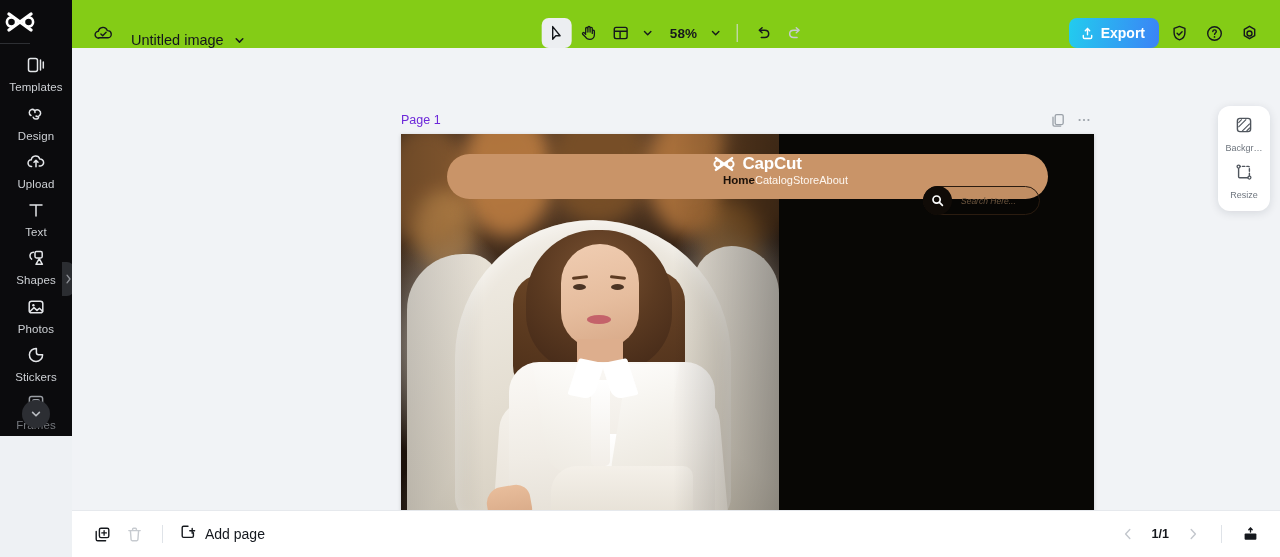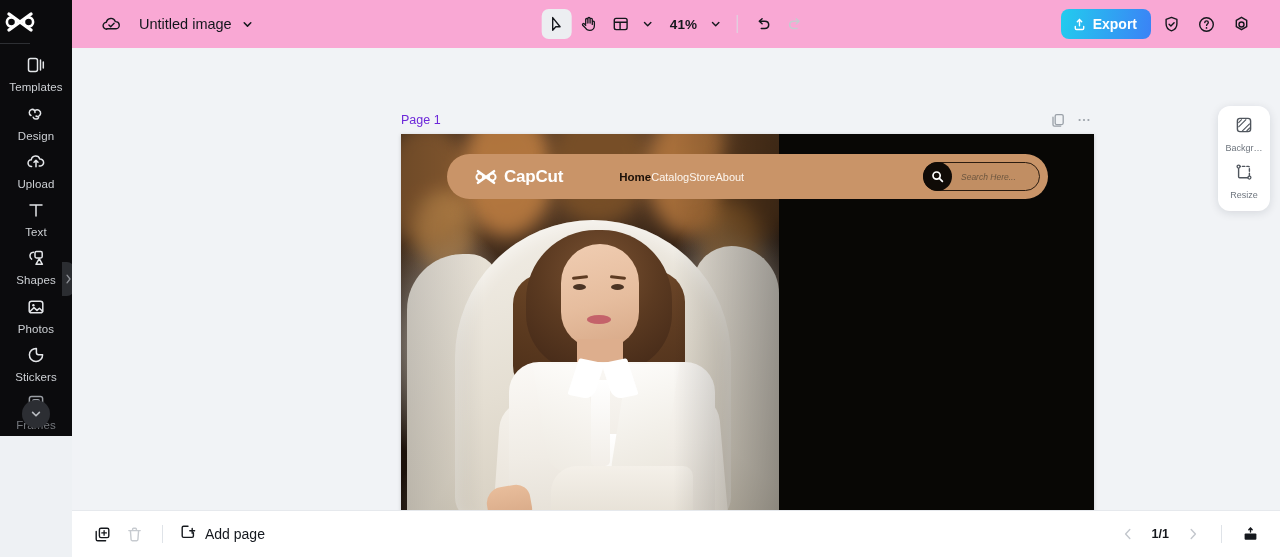--- a/index.html
+++ b/index.html
@@ -45,23 +45,23 @@
     display: flex; align-items: center; justify-content: center;
     cursor: pointer; z-index: 5;
   }
 
   
   .main { flex: 1; display: flex; flex-direction: column; height: 557px; position: relative; background:#f1f3f6;}
 
   
   .topbar {
     height: 48px; flex: 0 0 48px;
-    background: #f9a8d4;
-    display: flex; align-items: center;
-    padding: 0 24px;
+    background: #84cc16;
+    display: flex; align-items: flex-end;
+    padding: 0 16px;
     position: relative;
   }
   .doc-title-wrap { display: flex; align-items: center; gap: 9px; margin-left: 13px; cursor: pointer; }
   .doc-title { font-size: 14.5px; color: #13161c; }
   .tools-center {
     position: absolute; left: 50%; transform: translateX(-50%);
     display: flex; align-items: center; gap: 2px;
   }
   .tbtn {
     width: 30px; height: 30px; border-radius: 7px;
@@ -218,20 +218,21 @@
 
   
   .art-right { position:absolute; left:378px; top:0; width:315px; height:387px; background:#080705; }
 
   
   .art-nav {
     position: absolute; left: 46px; top: 20px; width: 601px; height: 45px;
     background: #c99468; border-radius: 23px;
     display: flex; align-items: center; padding: 0 8px 0 28px;
     z-index: 6;
+    flex-direction: column;
   }
   .art-logo { display: flex; align-items: center; gap: 7px; }
   .art-logo-txt { color:#fff; font-size:17px; font-weight:bold; letter-spacing:-.2px;}
   .art-links { display:flex; align-items:flex-end; margin-left: 56px; }
   .art-link { font-size: 11px; color: #fdf6ef; cursor:pointer;}
   .art-link.active { color:#1b1008; font-weight:bold; font-size:11.5px;}
   .art-search {
     margin-left:auto; display:flex; align-items:center; height:29px;
     border:1px solid #2b1c10; border-radius:15px; padding-right:10px; background: rgba(0,0,0,.04);
   }
@@ -405,21 +406,21 @@
           <svg width="18" height="18" viewBox="0 0 18 18" fill="none">
             <rect x="2.6" y="3.4" width="12.8" height="11.2" rx="1.8" stroke="#15181d" stroke-width="1.4"></rect>
             <path d="M2.6 7.3h12.8M8.4 7.3v7.3" stroke="#15181d" stroke-width="1.4"></path>
           </svg>
         </div>
         <div class="chev-btn">
           <svg width="12" height="12" viewBox="0 0 12 12" fill="none">
             <path d="M2.8 4.5L6 7.7l3.2-3.2" stroke="#15181d" stroke-width="1.4" stroke-linecap="round" stroke-linejoin="round"></path>
           </svg>
         </div>
-        <span class="zoom-val">41%</span>
+        <span class="zoom-val">58%</span>
         <div class="chev-btn">
           <svg width="12" height="12" viewBox="0 0 12 12" fill="none">
             <path d="M2.8 4.5L6 7.7l3.2-3.2" stroke="#15181d" stroke-width="1.4" stroke-linecap="round" stroke-linejoin="round"></path>
           </svg>
         </div>
         <span class="vdiv"></span>
         <div class="tbtn">
           <svg width="19" height="19" viewBox="0 0 19 19" fill="none">
             <path d="M6.4 6.2H11c2.4 0 4 1.5 4 3.6s-1.6 3.7-4 3.7H7.6" stroke="#15181d" stroke-width="1.5" stroke-linecap="round"></path>
             <path d="M8.4 3.8L5.6 6.3l2.8 2.4" stroke="#15181d" stroke-width="1.5" stroke-linecap="round" stroke-linejoin="round"></path>

